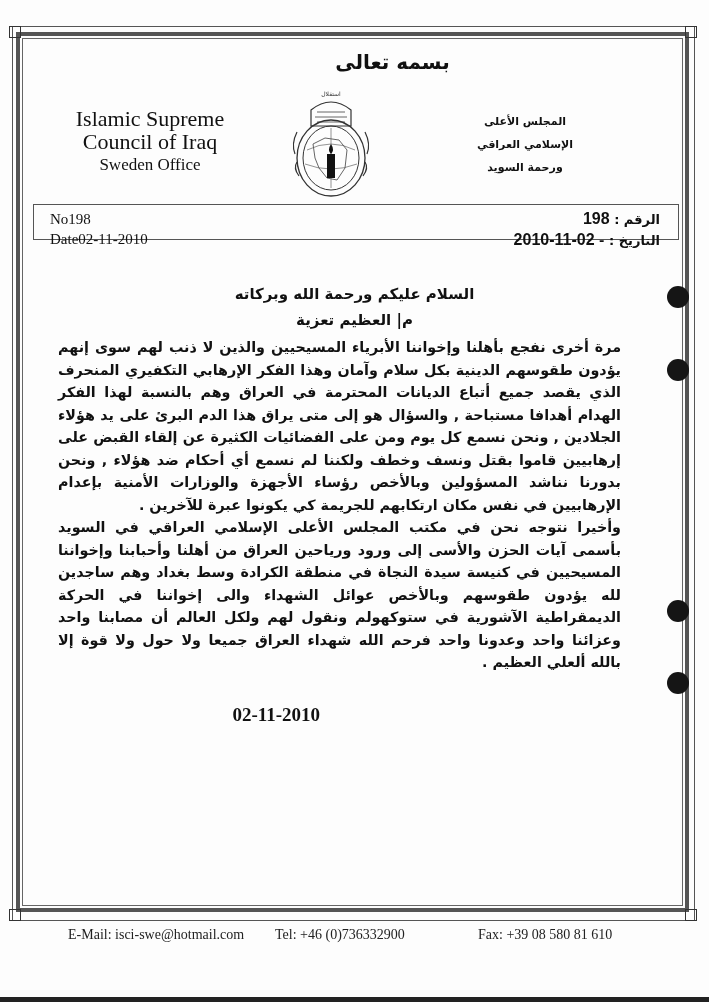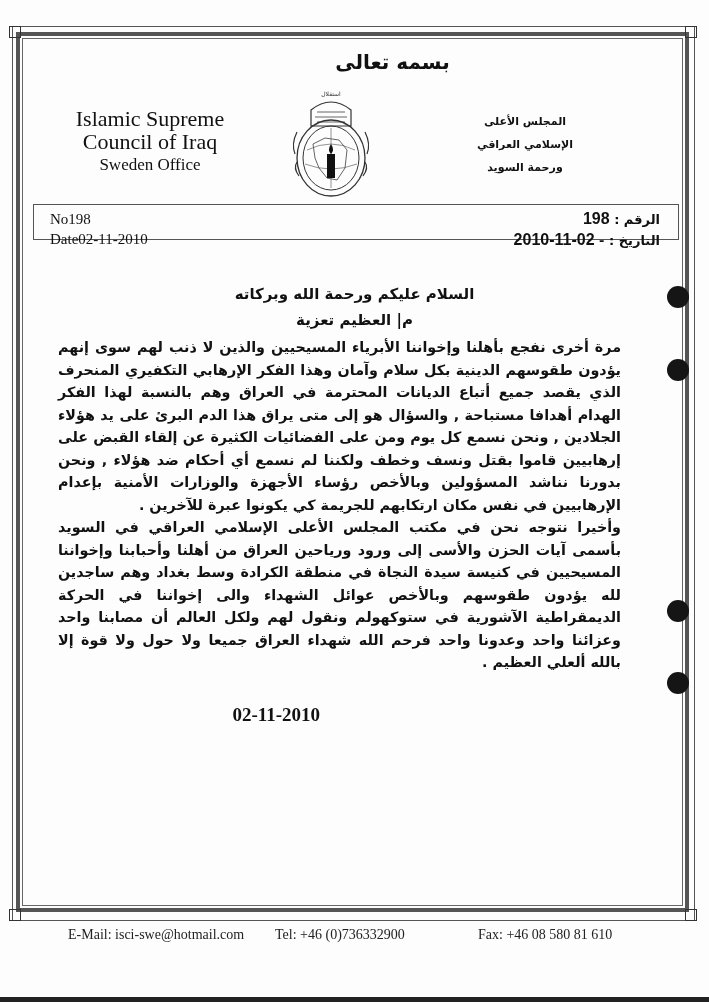--- a/index.html
+++ b/index.html
@@ -171,15 +171,15 @@
   <p>مرة أخرى نفجع بأهلنا وإخواننا الأبرياء المسيحيين والذين لا ذنب لهم سوى إنهم يؤدون طقوسهم الدينية بكل سلام وآمان وهذا الفكر الإرهابي التكفيري المنحرف الذي يقصد جميع أتباع الديانات المحترمة في العراق وهم بالنسبة لهذا الفكر الهدام أهدافا مستباحة , والسؤال هو إلى متى يراق هذا الدم البرئ على يد هؤلاء الجلادين , ونحن نسمع كل يوم ومن على الفضائيات الكثيرة عن إلقاء القبض على إرهابيين قاموا بقتل ونسف وخطف ولكننا لم نسمع أي أحكام ضد هؤلاء , ونحن بدورنا نناشد المسؤولين وبالأخص رؤساء الأجهزة والوزارات الأمنية بإعدام الإرهابيين في نفس مكان ارتكابهم للجريمة كي يكونوا عبرة للآخرين .</p>
   <p>وأخيرا نتوجه نحن في مكتب المجلس الأعلى الإسلامي العراقي في السويد بأسمى آيات الحزن والأسى إلى ورود ورياحين العراق من أهلنا وأحبابنا وإخواننا المسيحيين في كنيسة سيدة النجاة في منطقة الكرادة وسط بغداد وهم ساجدين لله يؤدون طقوسهم وبالأخص عوائل الشهداء والى إخواننا في الحركة الديمقراطية الآشورية في ستوكهولم ونقول لهم ولكل العالم أن مصابنا واحد وعزائنا واحد وعدونا واحد فرحم الله شهداء العراق جميعا ولا حول ولا قوة إلا بالله ألعلي العظيم .</p>
 </div>
 
 <div class="signature">
   <div class="date">02-11-2010</div>
 </div>
 
 <div class="footer f-email">E-Mail: isci-swe@hotmail.com</div>
 <div class="footer f-tel">Tel: +46 (0)736332900</div>
-<div class="footer f-fax">Fax: +46 08 580 81 610</div>
+<div class="footer f-fax">Fax: +39 08 580 81 610</div>
 
 <div class="bottom-rule"></div>
 
 </body></html>

